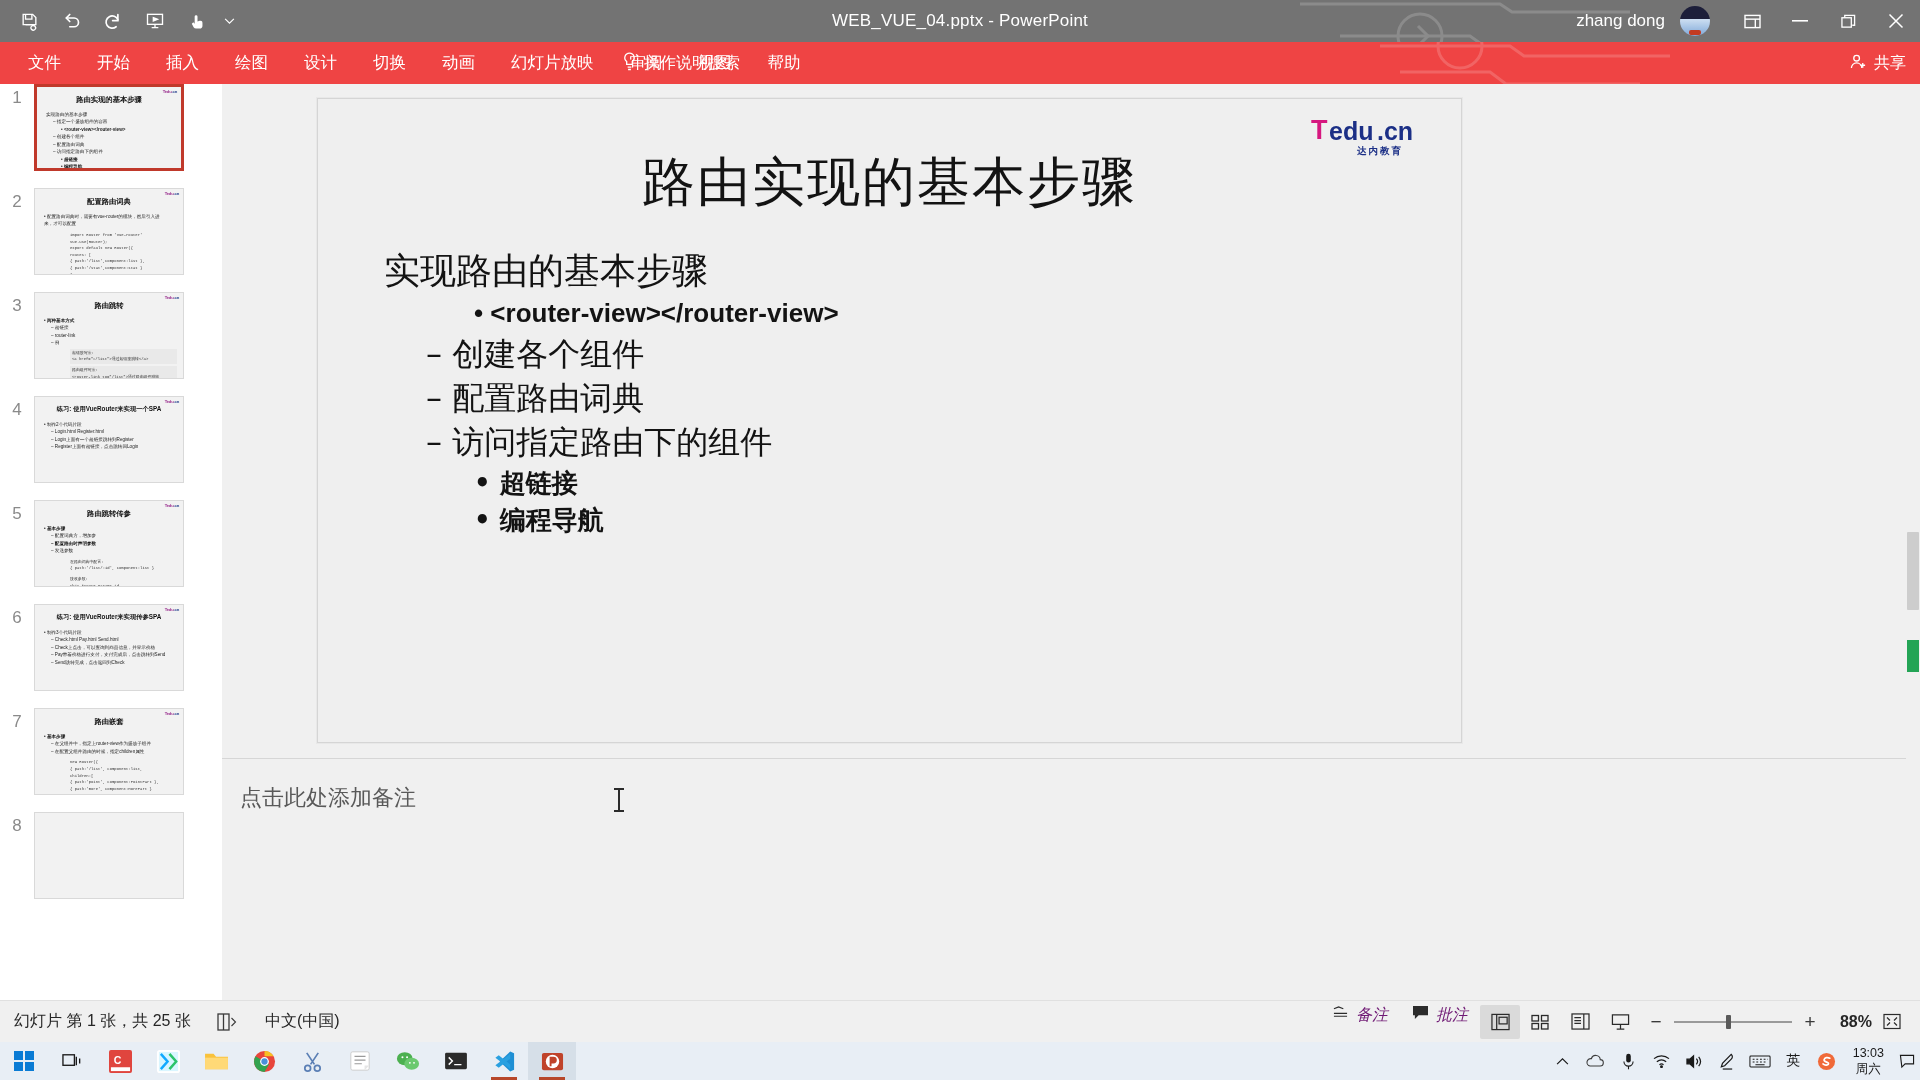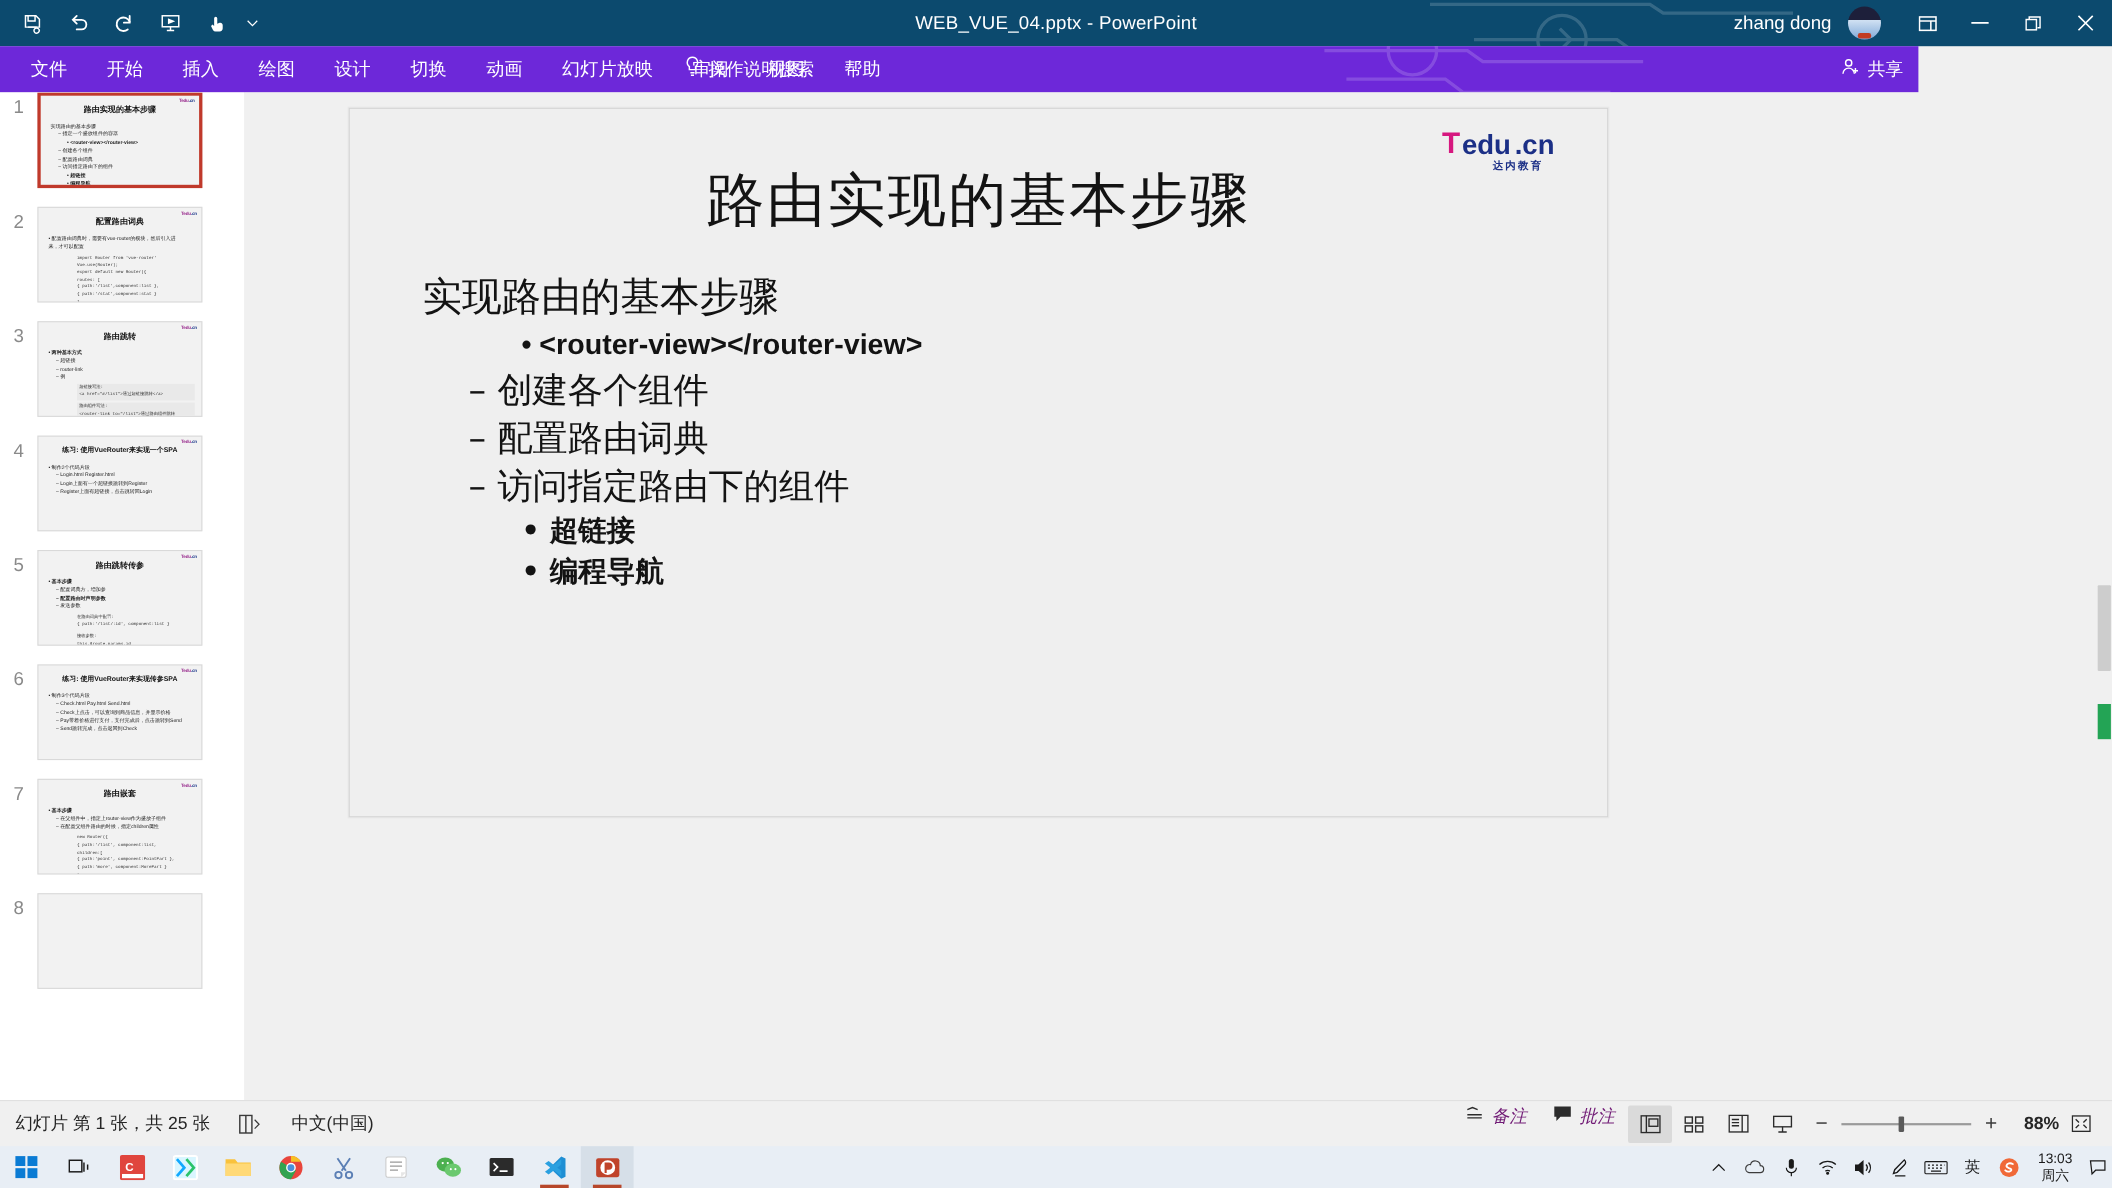--- a/index.html
+++ b/index.html
@@ -5,21 +5,21 @@
   * { margin:0; padding:0; box-sizing:border-box; }
   html,body { width:1920px; height:1080px; overflow:hidden; }
   body {
     font-family:"Liberation Sans","DejaVu Sans",sans-serif;
     background:#f0f0f0; -webkit-font-smoothing:antialiased;
   }
 
   
   #titlebar{
     position:absolute; left:0; top:0; width:1920px; height:42px;
-    background:#0c4a6e; overflow:hidden;
+    background:#737373; overflow:hidden;
   }
   #titlebar .watermark{
     position:absolute; right:290px; top:-26px; width:330px; height:110px;
     opacity:.17; pointer-events:none;
   }
   .qat{ position:absolute; top:0; height:42px; display:flex; align-items:center; gap:4px; left:10px; }
   .qat-btn{
     width:38px; height:36px; display:flex; align-items:center; justify-content:center;
     color:#fff; border-radius:2px;
   }
@@ -43,22 +43,22 @@
   .avatar::after{
     content:""; position:absolute; left:9px; bottom:1px; width:12px; height:5px;
     background:#c23b22; border-radius:2px;
   }
   .win-btn{
     width:48px; height:42px; display:flex; align-items:center; justify-content:center; color:#fff;
   }
 
   
   #ribbon{
-    position:absolute; left:0; top:42px; width:1744px; height:42px;
-    background:#6d28d9; overflow:hidden;
+    position:absolute; left:0; top:42px; width:1920px; height:42px;
+    background:#ef4444; overflow:hidden;
   }
   #ribbon .watermark2{
     position:absolute; right:250px; top:-58px; width:330px; height:110px;
     opacity:.17; pointer-events:none;
   }
   .tabs{ position:absolute; left:10px; top:0; height:42px; display:flex; align-items:center; }
   .tab{
     height:42px; padding:0 18px; display:flex; align-items:center;
     color:#fff; font-size:16.5px; white-space:nowrap;
   }
@@ -506,20 +506,24 @@
       <div class="ln lv0">实现路由的基本步骤</div>
       <div class="ln lv2 dot code">&lt;router-view&gt;&lt;/router-view&gt;</div>
       <div class="ln lv1 dash">创建各个组件</div>
       <div class="ln lv1 dash">配置路由词典</div>
       <div class="ln lv1 dash">访问指定路由下的组件</div>
       <div class="ln lv2 dot">超链接</div>
       <div class="ln lv2 dot">编程导航</div>
     </div>
   </div>
 
+  <div id="notes">
+    <div id="notes-text">点击此处添加备注</div>
+    <div id="caret"></div>
+  </div>
 
   <div id="vscroll">
     <div id="vthumb"></div>
     <div id="vgreen"></div>
   </div>
 </div>
 
 <div id="status">
   <div id="st-slideinfo" class="st-text">幻灯片 第 1 张，共 25 张</div>
 

